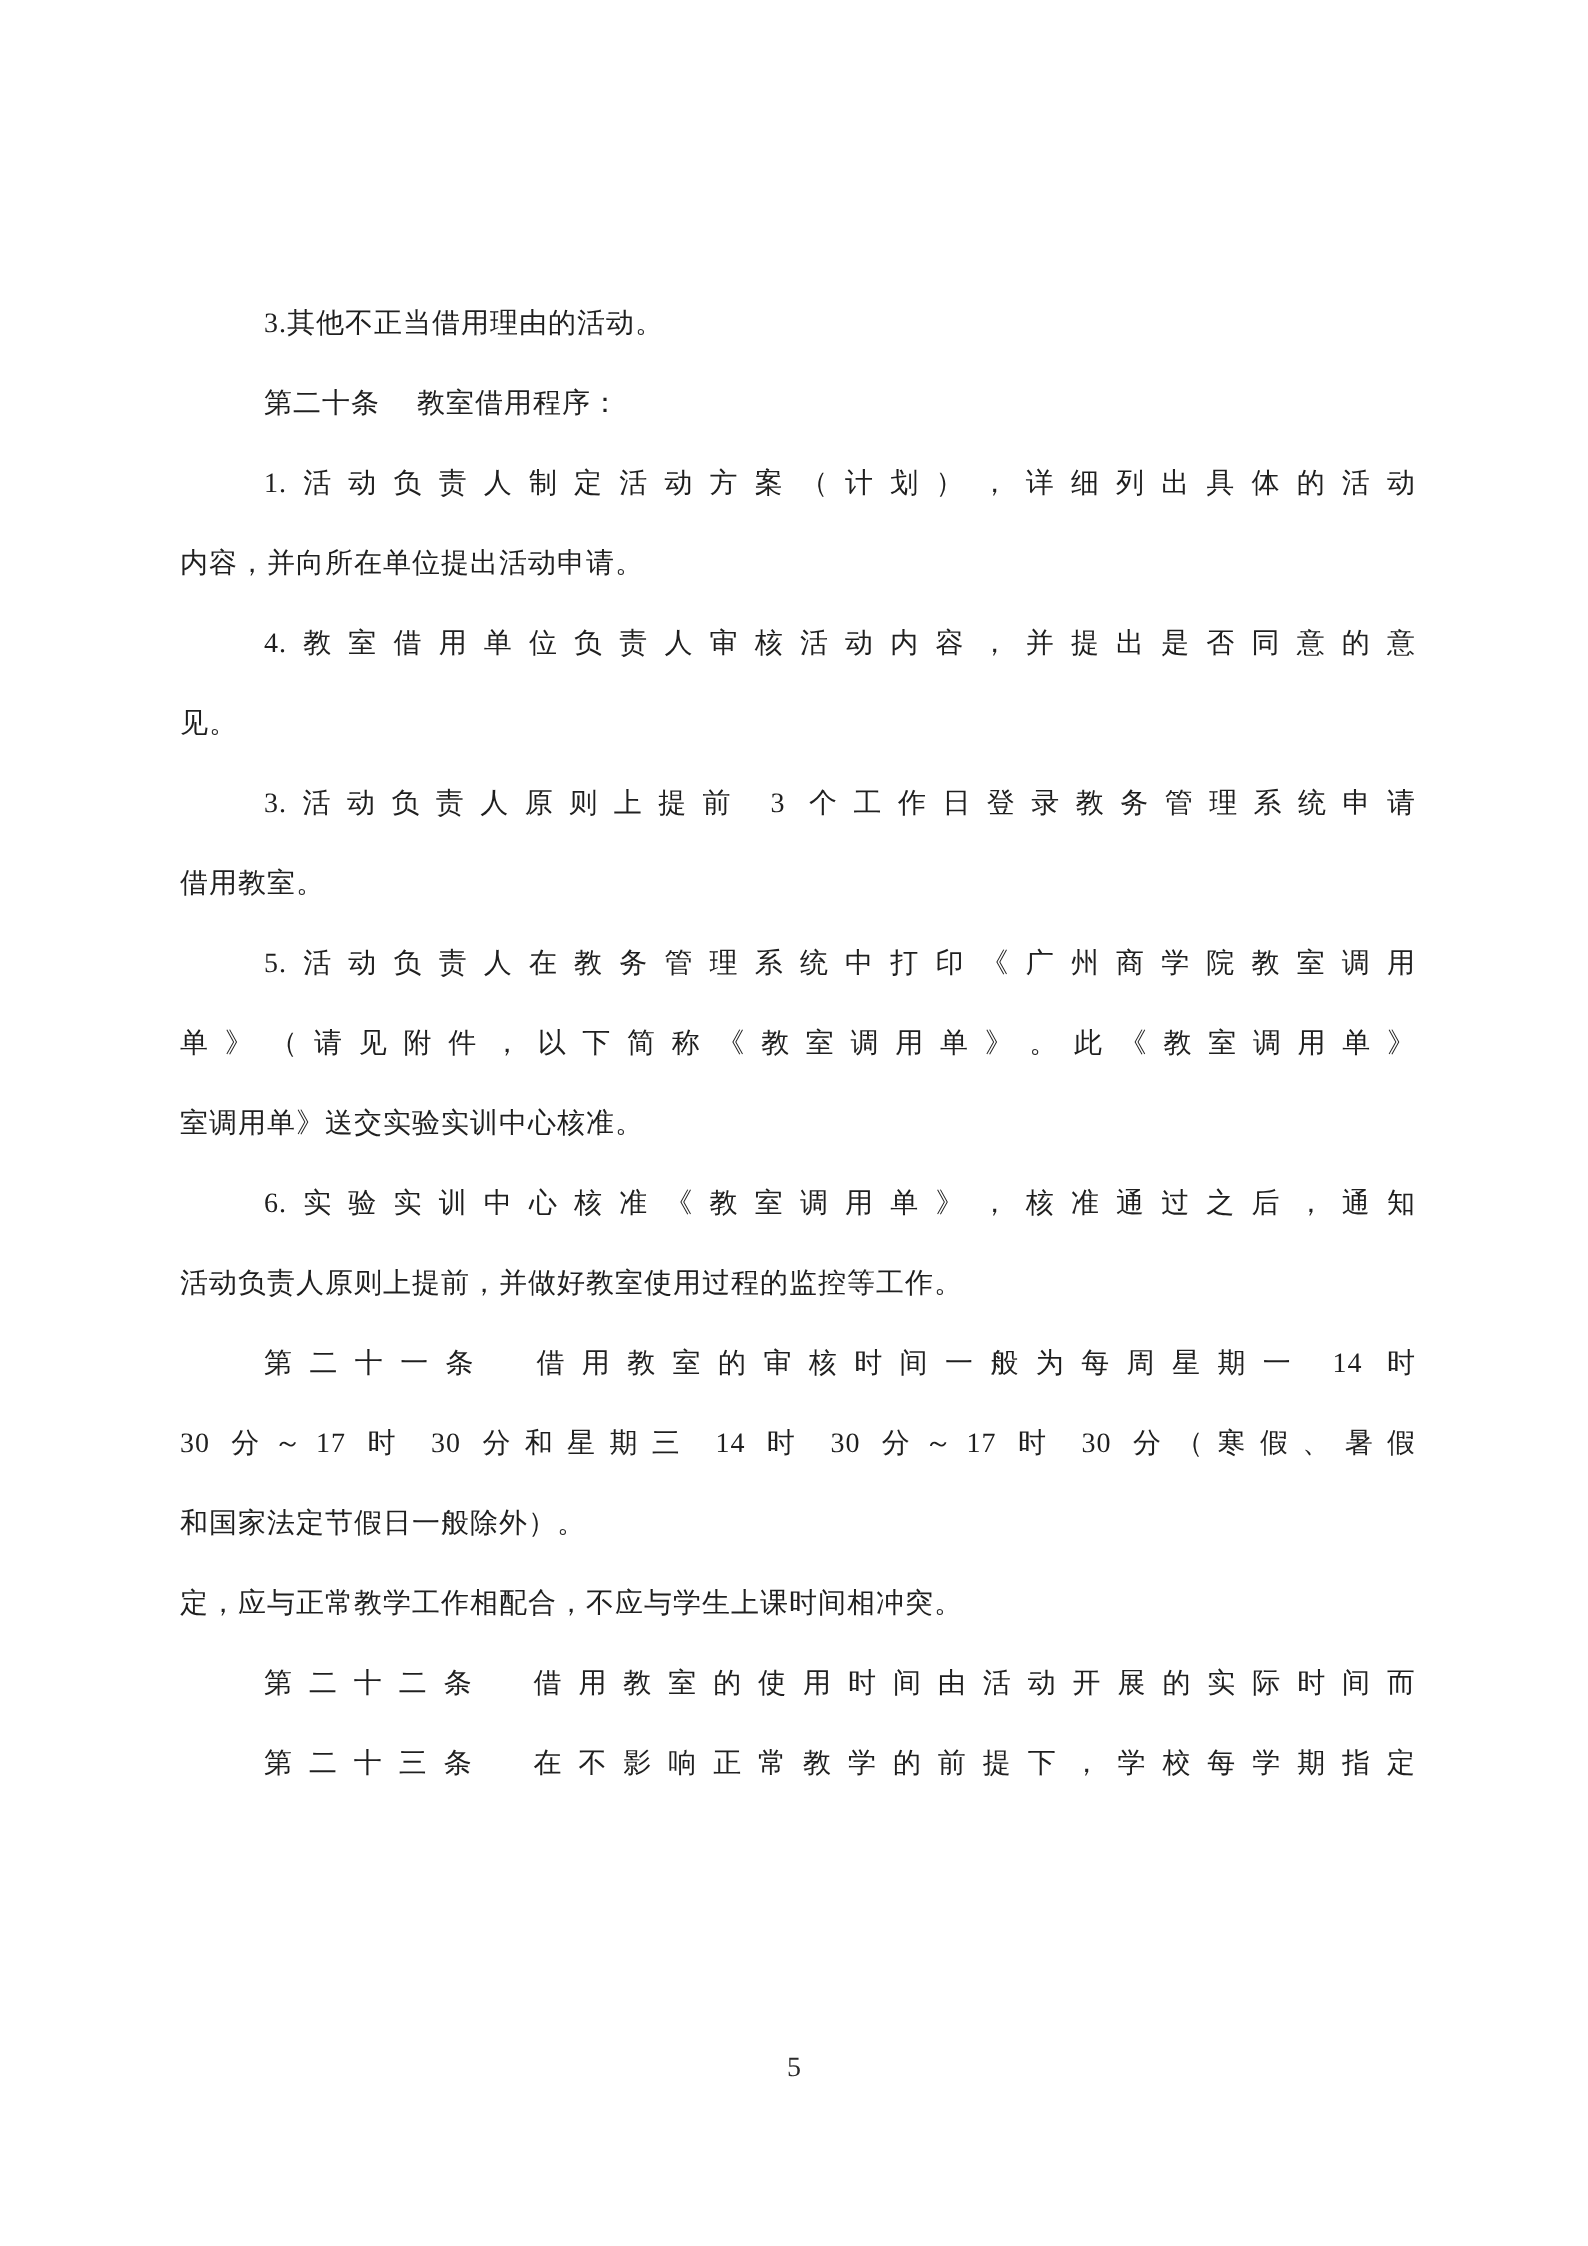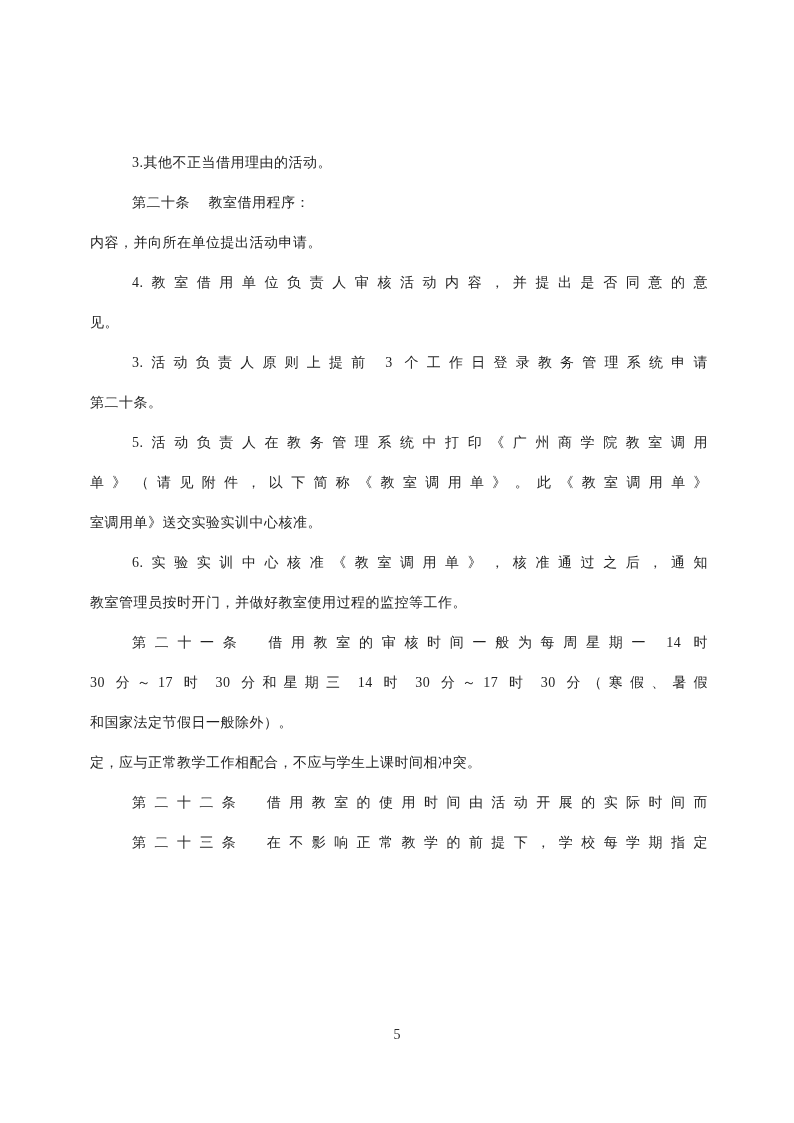--- a/index.html
+++ b/index.html
@@ -48,30 +48,31 @@
   }
 </style>
 </head>
 <body>
 
 <div class="page">
   <div class="doc-body">
 
   <div class="line indent">3.其他不正当借用理由的活动。</div>
       <div class="line indent">第二十条　 教室借用程序：</div>
+      <div class="line indent fill">1.活动负责人制定活动方案（计划），详细列出具体的活动</div>
       <div class="line">内容，并向所在单位提出活动申请。</div>
       <div class="line indent fill">4.教室借用单位负责人审核活动内容，并提出是否同意的意</div>
       <div class="line">见。</div>
       <div class="line indent fill">3.活动负责人原则上提前 3 个工作日登录教务管理系统申请</div>
-      <div class="line">第二十条。</div>
+      <div class="line">借用教室。</div>
       <div class="line indent fill">5.活动负责人在教务管理系统中打印《广州商学院教室调用</div>
       <div class="line fill">单》（请见附件，以下简称《教室调用单》。此《教室调用单》</div>
       <div class="line">室调用单》送交实验实训中心核准。</div>
       <div class="line indent fill">6.实验实训中心核准《教室调用单》，核准通过之后，通知</div>
-      <div class="line">教室管理员按时开门，并做好教室使用过程的监控等工作。</div>
+      <div class="line">活动负责人原则上提前，并做好教室使用过程的监控等工作。</div>
       <div class="line indent fill">第二十一条　借用教室的审核时间一般为每周星期一 14 时</div>
       <div class="line fill">30 分～17 时 30 分和星期三 14 时 30 分～17 时 30 分（寒假、暑假</div>
       <div class="line">和国家法定节假日一般除外）。</div>
       <div class="line">定，应与正常教学工作相配合，不应与学生上课时间相冲突。</div>
       <div class="line indent fill">第二十二条　借用教室的使用时间由活动开展的实际时间而</div>
       <div class="line indent fill">第二十三条　在不影响正常教学的前提下，学校每学期指定</div>
     </div>
   <div class="page-num">5</div>
 </div>
 

